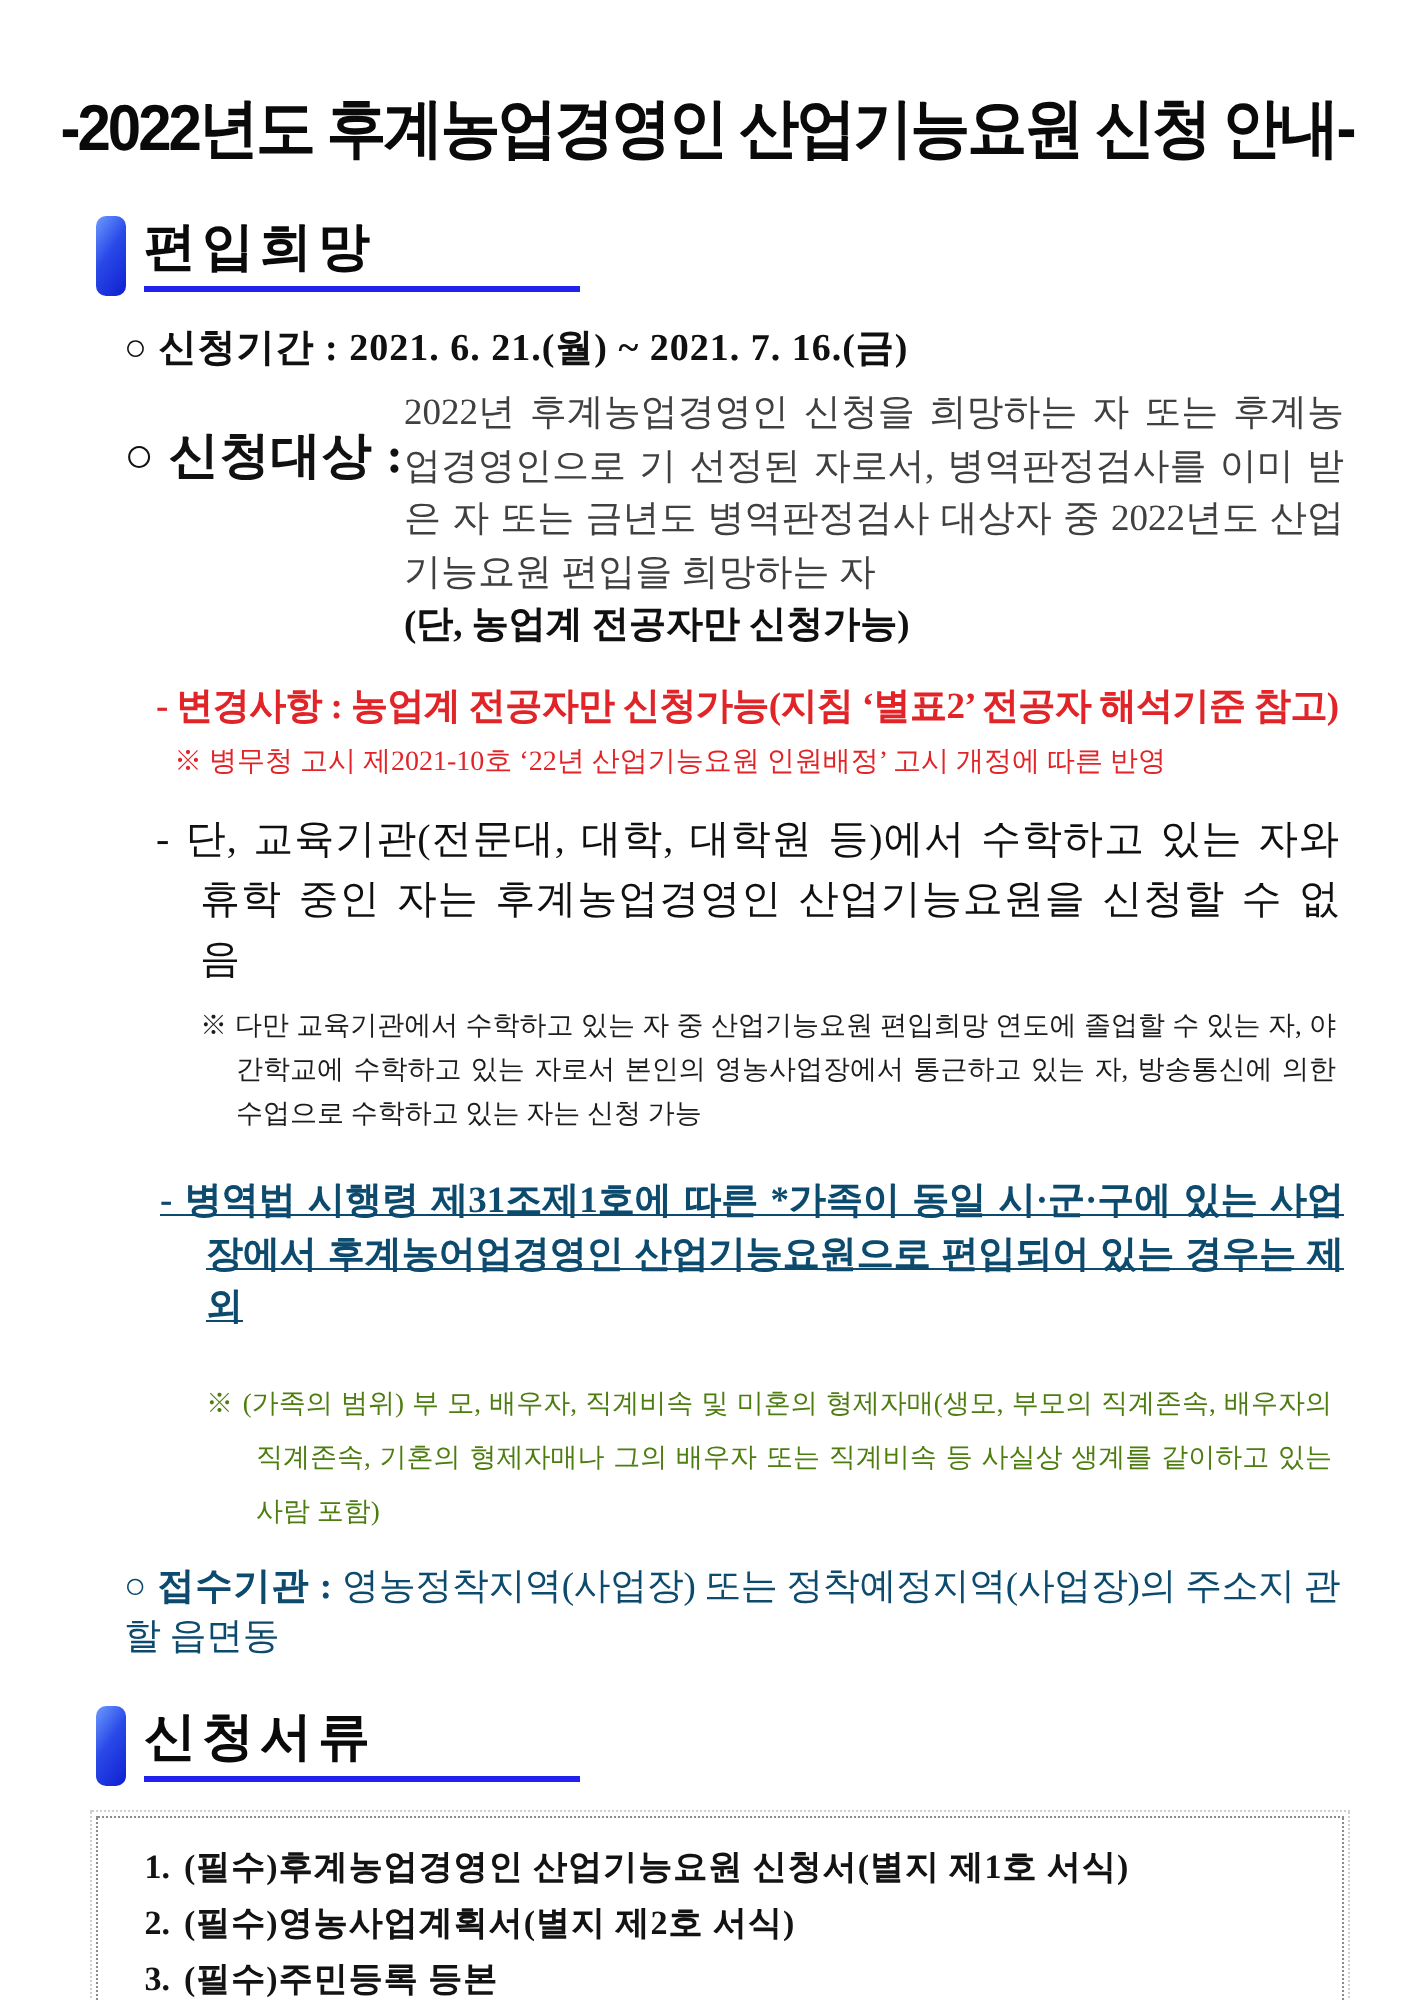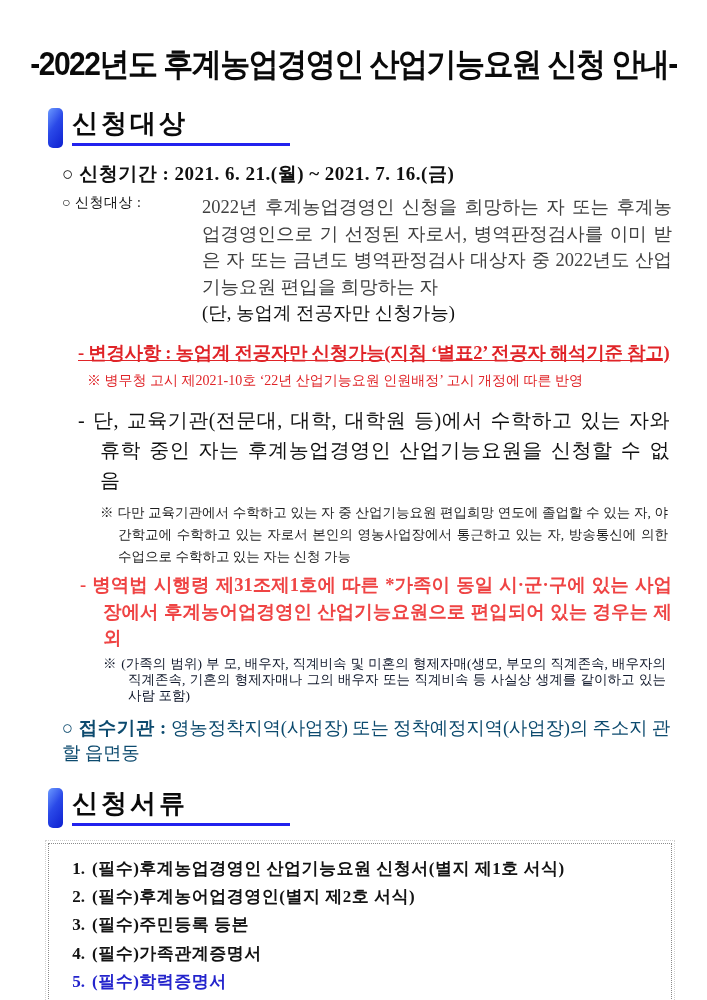--- a/index.html
+++ b/index.html
@@ -24,41 +24,41 @@
   .head-text{
     font-family:"Liberation Sans","DejaVu Sans",sans-serif;
     font-weight:800;font-size:26px;letter-spacing:3px;color:#0a0a0a;line-height:30px;
   }
   .underline{height:3px;background:#2222ee;width:218px;margin-top:5px;}
   
   .content{margin-left:62px;margin-right:35px;}
   .row-period{margin-top:13px;font-size:19px;font-weight:700;color:#101010;letter-spacing:0.5px;}
   .row-period .val{font-weight:700;}
   .row-target{display:flex;margin-top:7px;}
-  .target-label{font-size:14px;font-weight:400;width:140px;flex:none;letter-spacing:0.5px;}
+  .target-label{font-size:25px;font-weight:700;width:140px;flex:none;letter-spacing:0.5px;margin-top:17px;}
   .target-body{width:472px;}
   .target-text{font-size:18.5px;line-height:26.5px;text-align:justify;color:#404040;}
-  .target-note{font-size:18.5px;font-weight:400;line-height:27px;color:#101010;}
-  .change-item{margin:13px 0 0 16px;color:#e02428;font-weight:700;font-size:18.5px;letter-spacing:-0.3px;text-decoration:underline;}
+  .target-note{font-size:18.5px;font-weight:700;line-height:27px;color:#101010;}
+  .change-item{margin:13px 0 0 16px;color:#e02428;font-weight:700;font-size:18.5px;letter-spacing:-0.3px;}
   .change-note{margin:7px 0 0 25px;color:#e02428;font-size:14px;font-weight:500;}
   .edu-item{
     margin-top:15px;padding-left:38px;text-indent:-22px;width:608px;box-sizing:border-box;
     font-size:20px;line-height:30px;text-align:justify;color:#101010;letter-spacing:0.5px;
   }
   .edu-note{
     margin-top:7px;padding-left:56px;text-indent:-18px;width:606px;box-sizing:border-box;
     font-size:13.5px;line-height:22px;color:#1c1c1c;text-align:justify;
   }
   .family-item{
-    margin-top:4px;padding-left:41px;text-indent:-23px;width:610px;box-sizing:border-box;
-    color:#ef4444;font-weight:700;font-size:18.5px;line-height:26.5px;text-align:justify;
+    margin-top:20px;padding-left:41px;text-indent:-23px;width:610px;box-sizing:border-box;
+    color:#0c4a6e;font-weight:700;font-size:18.5px;line-height:26.5px;text-align:justify;text-decoration:underline;
   }
   .family-note{
-    margin-top:4px;padding-left:66px;text-indent:-25px;width:604px;box-sizing:border-box;
-    color:#0f172a;font-size:13.5px;line-height:16px;text-align:justify;
+    margin-top:20px;padding-left:66px;text-indent:-25px;width:604px;box-sizing:border-box;
+    color:#4d7c0f;font-size:13.5px;line-height:27px;text-align:justify;
   }
   .row-office{margin-top:11px;font-size:18.5px;color:#0c4a6e;letter-spacing:-0.2px;}
   .row-office .lbl{font-weight:700;letter-spacing:0.5px;}
   
   .doc-box{
     margin:15px 0 0 48px;width:624px;box-sizing:border-box;
     border:1px dotted #8a8a8a;outline:1px dotted #cfcfcf;outline-offset:2px;
     padding:11px 8px 11px 4px;
   }
   .doc-item{display:flex;line-height:28.4px;font-size:17px;}
@@ -69,21 +69,21 @@
   .req-blue .doc-text{font-weight:700;color:#2424cc;}
 </style>
 </head>
 <body>
 
 <div class="title">-2022년도 후계농업경영인 산업기능요원 신청 안내-</div>
 
 <div class="section-head">
   <span class="bar"></span>
   <span class="head-inner">
-    <span class="head-text">신청대상</span>
+    <span class="head-text">편입희망</span>
     <span class="underline" style="display:block"></span>
   </span>
 </div>
 
 <div class="content">
   <div class="row-period">
     <span>○ 신청기간 :</span>
     <span class="val">2021. 6. 21.(월) ~ 2021. 7. 16.(금)</span>
   </div>
 
@@ -118,21 +118,21 @@
   </span>
 </div>
 
 <div class="doc-box">
   <div class="doc-item req">
     <span class="doc-num">1.</span>
     <span class="doc-text">(필수)후계농업경영인 산업기능요원 신청서(별지 제1호 서식)</span>
   </div>
   <div class="doc-item req">
     <span class="doc-num">2.</span>
-    <span class="doc-text">(필수)후계농어업경영인(별지 제2호 서식)</span>
+    <span class="doc-text">(필수)영농사업계획서(별지 제2호 서식)</span>
   </div>
   <div class="doc-item req">
     <span class="doc-num">3.</span>
     <span class="doc-text">(필수)주민등록 등본</span>
   </div>
   <div class="doc-item req">
     <span class="doc-num">4.</span>
     <span class="doc-text">(필수)가족관계증명서</span>
   </div>
   <div class="doc-item req-blue">

